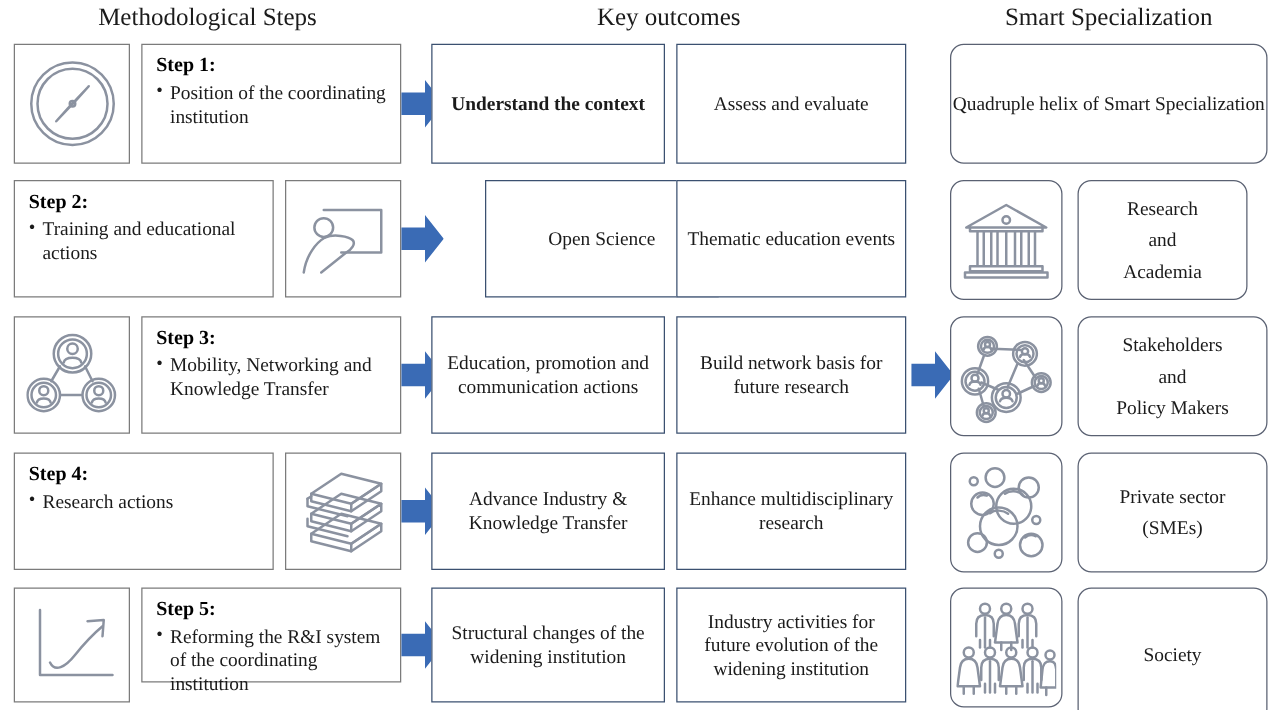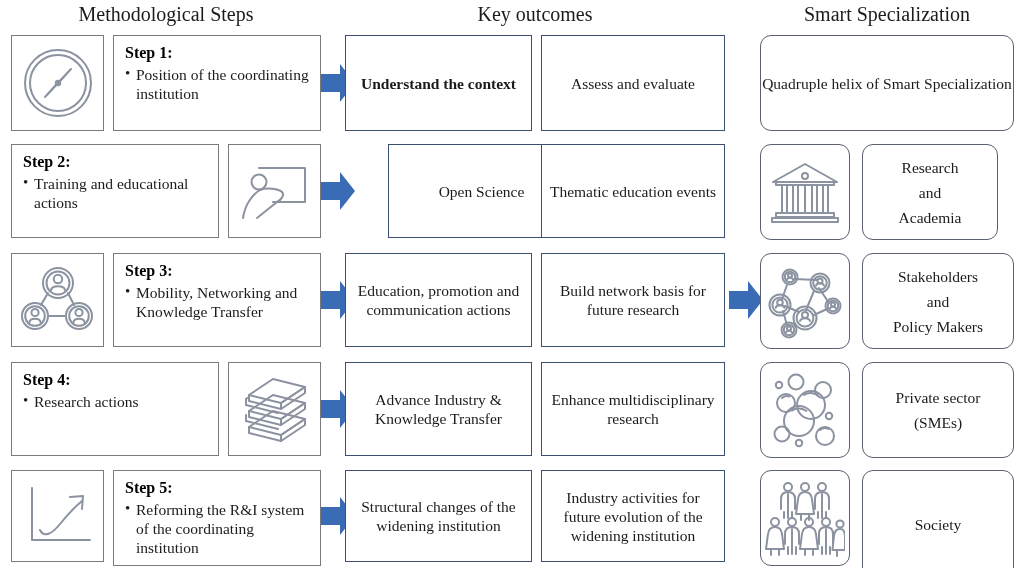--- a/index.html
+++ b/index.html
@@ -345,21 +345,21 @@
     </div>
   </div>
 
   <div class="box icon-box" style="left:11px; top:470px; width:93px; height:92px;">
     <svg class="ic" width="76" height="68" viewBox="0 0 76 68">
       <polyline points="12,6 12,58 70,58"></polyline>
       <path d="M20 48 C24 56 32 52 40 42 C48 32 56 24 62 19"></path>
       <polyline points="50,15 63,14 62,27"></polyline>
     </svg>
   </div>
-  <div class="box step-box" style="left:113px; top:470px; width:208px; height:96px;">
+  <div class="box step-box" style="left:113px; top:470px; width:208px; height:76px;">
     <span class="step-title">Step 5:</span>
     <ul class="step-bullets">
       <li>Reforming the R&amp;I system of the coordinating institution</li>
     </ul>
   </div>
   <div class="arrow" style="left:321px; top:495px;">
     <svg width="34" height="42" viewBox="0 0 34 42">
       <polygon points="0,12 19,12 19,2 34,21 19,40 19,30 0,30" fill="#3a6bb5"></polygon>
     </svg>
   </div>

